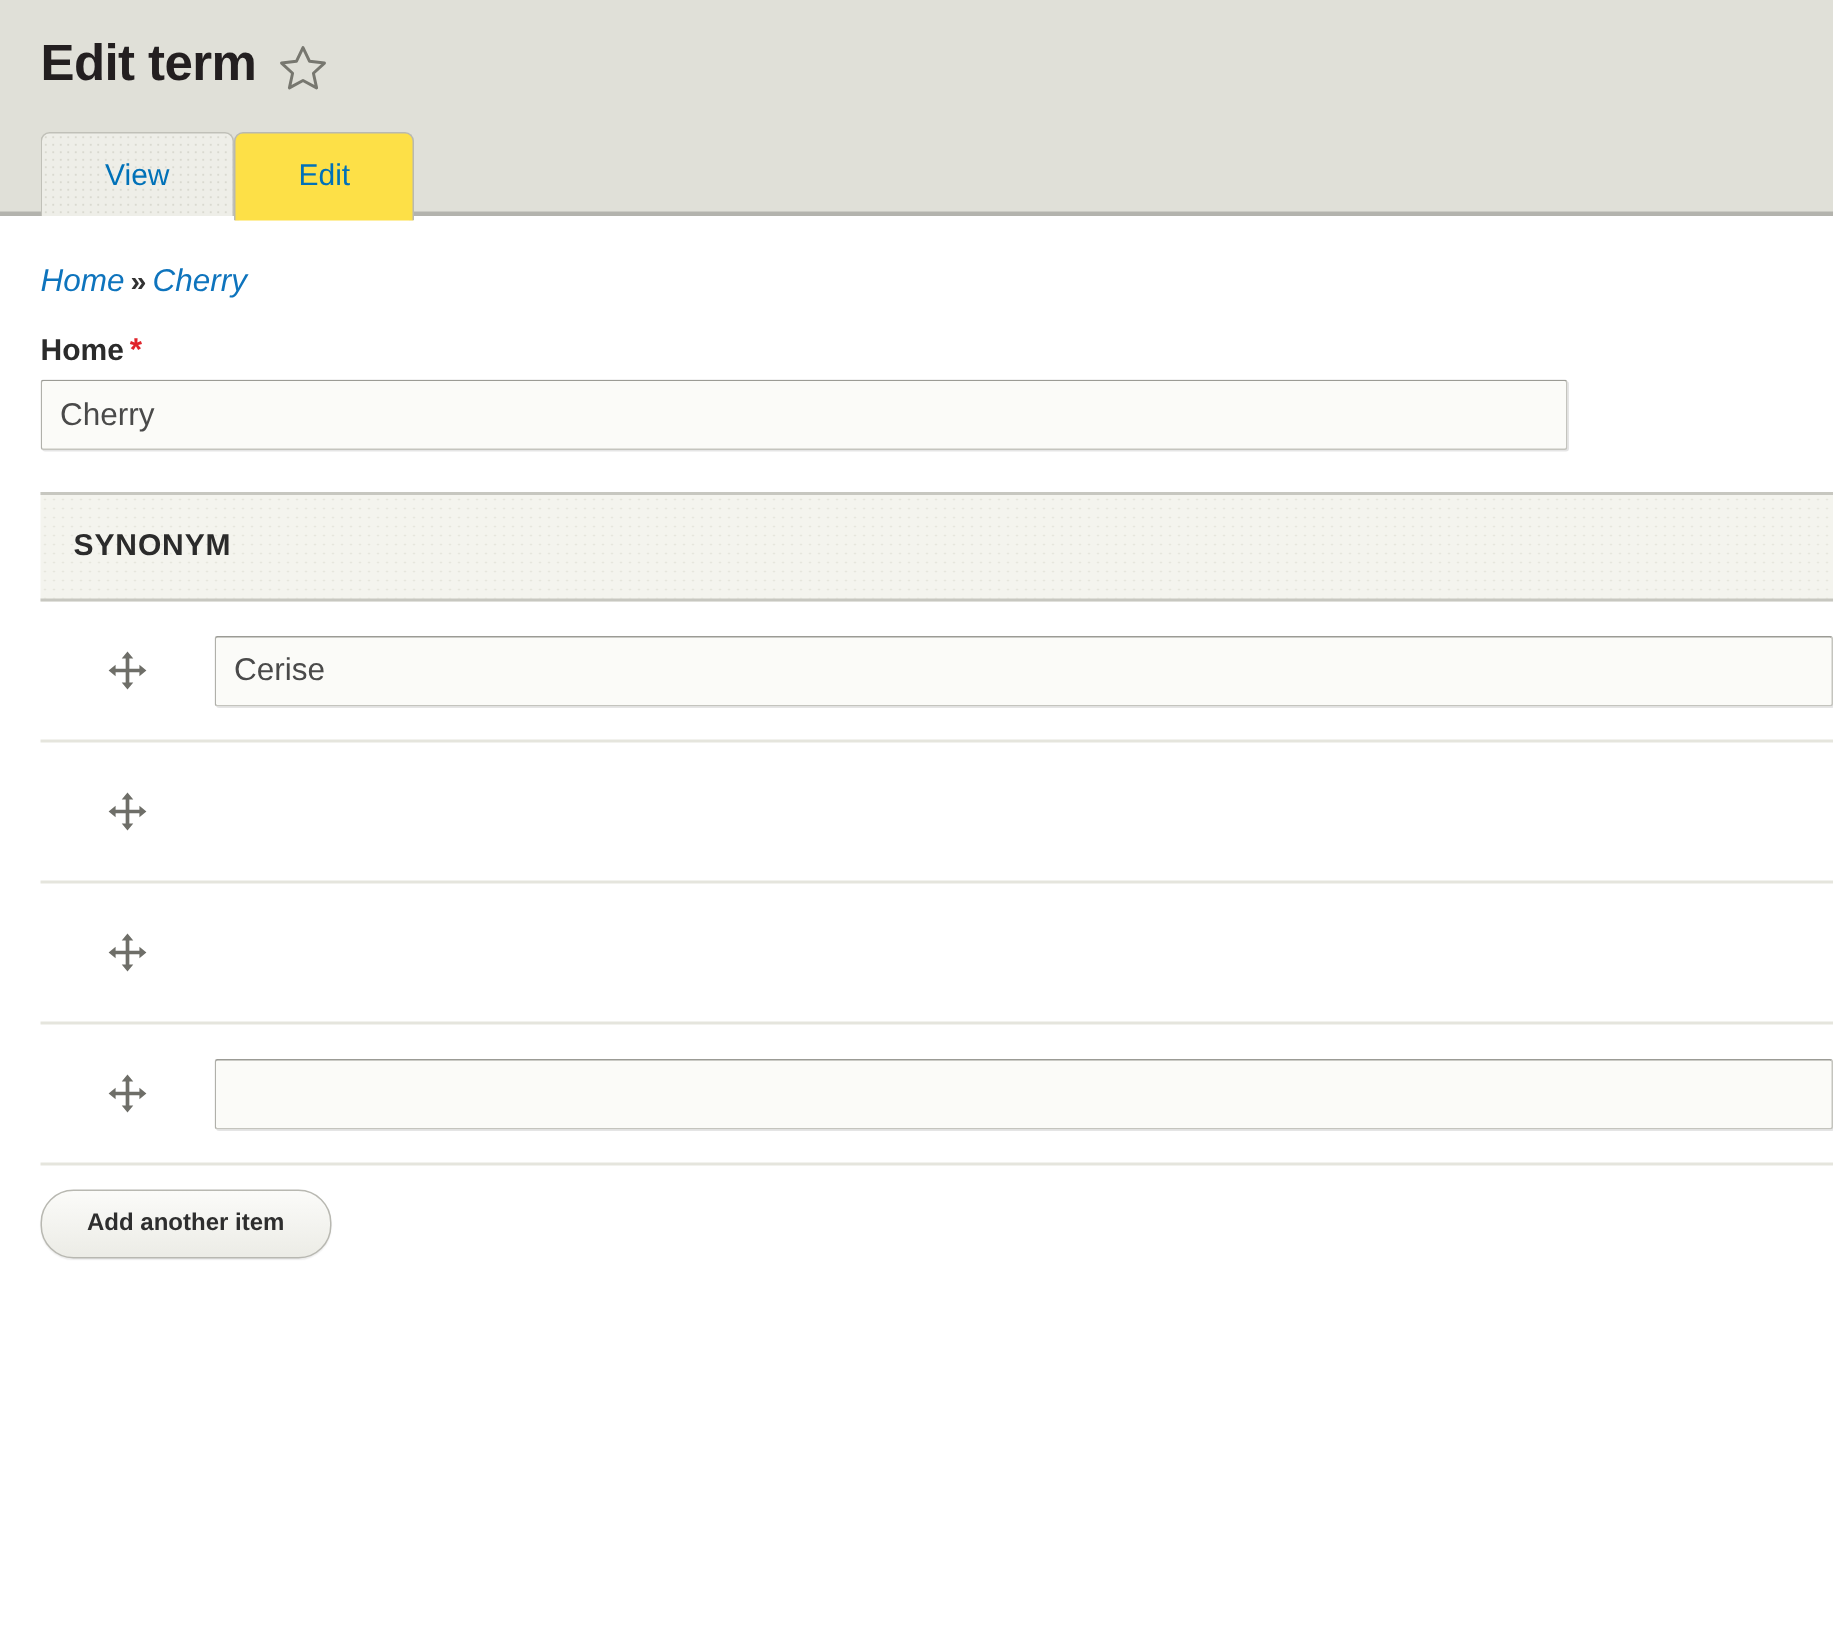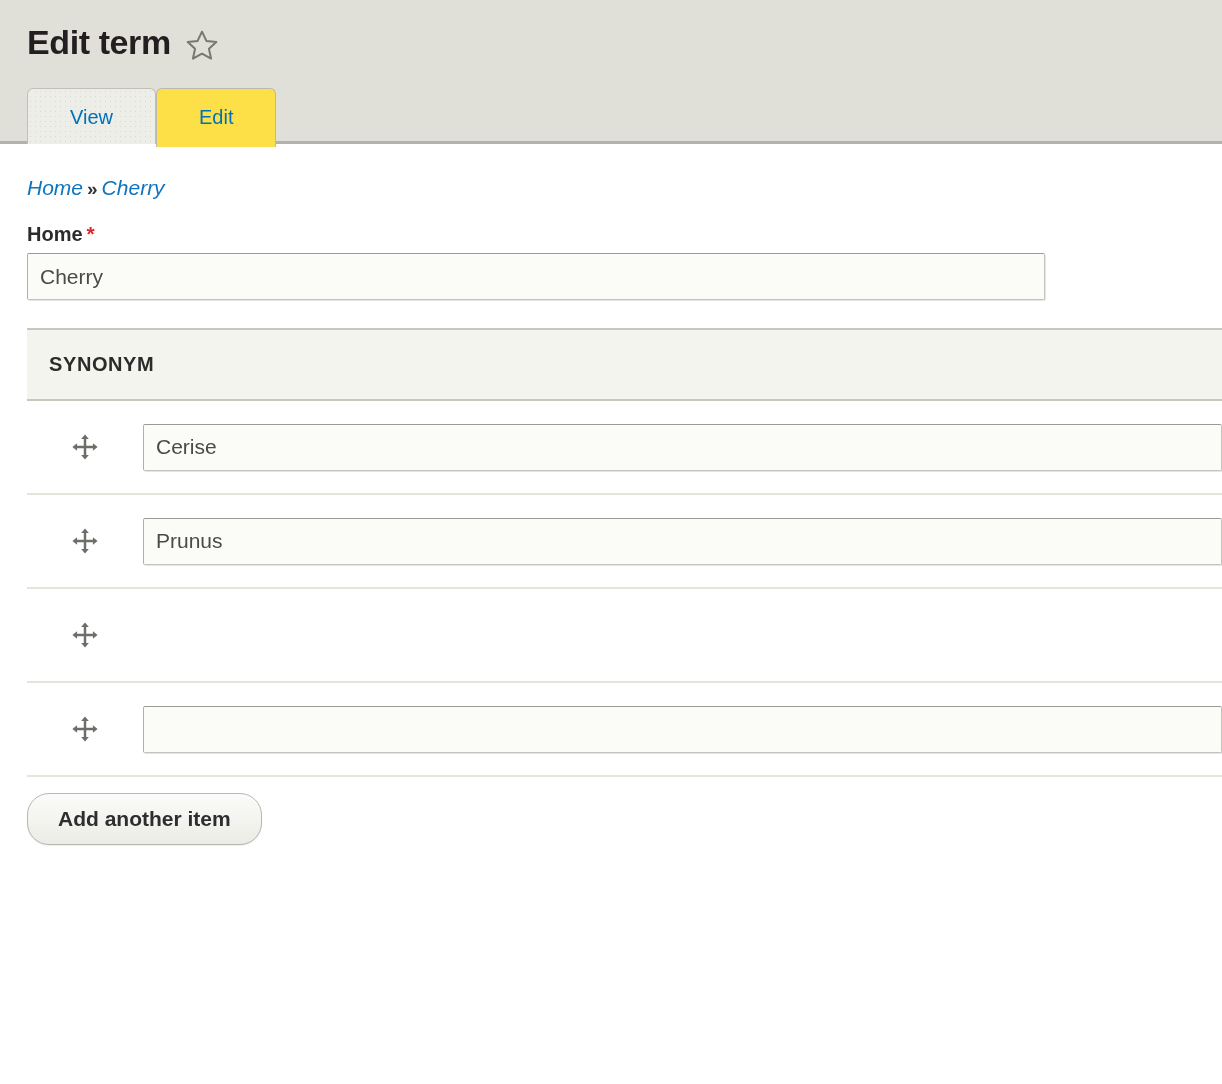--- a/index.html
+++ b/index.html
@@ -176,21 +176,21 @@
     flex: 0 0 116px;
   }
   .drag-handle svg { display: block; }
   .synonym-input { width: 1106px; }
 
   .button-row {
     padding: 16px 0 0 27px;
   }
   .btn {
     font-family: "Liberation Sans", "DejaVu Sans", sans-serif;
-    font-size: 21px;
+    font-size: 16px;
     font-weight: bold;
     color: #2e2e2e;
     background-color: #f2f2ee;
     background-image: linear-gradient(to bottom, #fbfbf9 0%, #ececE6 100%);
     border: 1px solid #b8b8b1;
     border-radius: 22px;
     padding: 12px 30px 13px 30px;
     cursor: pointer;
     box-shadow: 0 1px 1px rgba(0,0,0,0.08);
     line-height: 1.2;
@@ -239,21 +239,20 @@
       </span>
       <input class="text-input synonym-input" type="text" value="Cerise" style="">
     </div>
 
     <div class="synonym-row">
       <span class="drag-handle">
         <svg width="28" height="28" viewBox="0 0 24 24" fill="#6e6e68">
           <path d="M12 1.2 L15.3 5.2 L13.05 5.2 L13.05 10.95 L18.8 10.95 L18.8 8.7 L22.8 12 L18.8 15.3 L18.8 13.05 L13.05 13.05 L13.05 18.8 L15.3 18.8 L12 22.8 L8.7 18.8 L10.95 18.8 L10.95 13.05 L5.2 13.05 L5.2 15.3 L1.2 12 L5.2 8.7 L5.2 10.95 L10.95 10.95 L10.95 5.2 L8.7 5.2 Z"></path>
         </svg>
       </span>
-      <input class="text-input synonym-input" type="text" value="Prunus" style="">
     </div>
 
 
     <div class="synonym-row">
       <span class="drag-handle">
         <svg width="28" height="28" viewBox="0 0 24 24" fill="#6e6e68">
           <path d="M12 1.2 L15.3 5.2 L13.05 5.2 L13.05 10.95 L18.8 10.95 L18.8 8.7 L22.8 12 L18.8 15.3 L18.8 13.05 L13.05 13.05 L13.05 18.8 L15.3 18.8 L12 22.8 L8.7 18.8 L10.95 18.8 L10.95 13.05 L5.2 13.05 L5.2 15.3 L1.2 12 L5.2 8.7 L5.2 10.95 L10.95 10.95 L10.95 5.2 L8.7 5.2 Z"></path>
         </svg>
       </span>
     </div>

